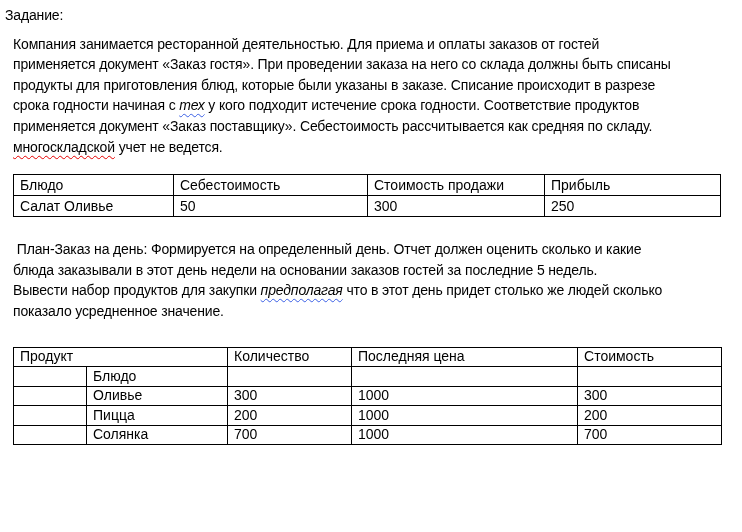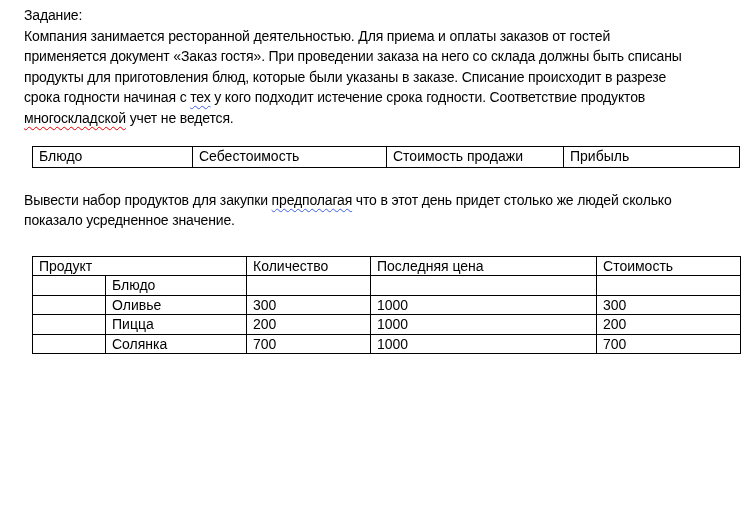--- a/index.html
+++ b/index.html
@@ -5,42 +5,43 @@
   * { box-sizing: border-box; }
   html, body { margin: 0; padding: 0; }
   body {
     width: 742px; height: 532px;
     background: var(--background, #ffffff);
     color: var(--text, #000000);
     font-family: "Liberation Sans", sans-serif;
     font-size: 14px;
     overflow: hidden;
   }
-  .doc { padding: 5px 8px 0 24px; }
+  .doc { padding: 5px 8px 0 5px; }
   .line {
     white-space: pre;
     line-height: 20.6px;
     letter-spacing: -0.15px;
   }
-  .para { margin: 0; }
+  .para { margin: 8px; }
   .p1 { margin-bottom: 9px; }
   .p3 { margin-top: 22px; }
   .sq-red {
     text-decoration: underline;
     text-decoration-style: wavy;
     text-decoration-color: var(--spelling_underline, #e60000);
     text-decoration-thickness: 1px;
     text-underline-offset: 3px;
   }
   .sq-blue {
     text-decoration: underline;
     text-decoration-style: wavy;
     text-decoration-color: var(--grammar_underline, #3a5fe5);
     text-decoration-thickness: 1px;
     text-underline-offset: 3px;
+    font-style: italic;
   }
   table {
     border-collapse: collapse;
     table-layout: fixed;
     margin-left: 8px;
   }
   td {
     border: 1px solid var(--table_border, #000000);
     padding: 0 2px 1px 6px;
     font-size: 14px;
@@ -58,42 +59,51 @@
 
 <div class="doc">
 
   <div class="line">Задание:</div>
 
   <div class="para p1">
     <div class="line">Компания занимается ресторанной деятельностью. Для приема и оплаты заказов от гостей</div>
     <div class="line">применяется документ «Заказ гостя». При проведении заказа на него со склада должны быть списаны</div>
     <div class="line">продукты для приготовления блюд, которые были указаны в заказе. Списание происходит в разрезе</div>
     <div class="line"><span>срока годности начиная с </span><span class="sq-blue">тех</span><span> у кого подходит истечение срока годности. Соответствие продуктов</span></div>
+    <div class="line">применяется документ «Заказ поставщику». Себестоимость рассчитывается как средняя по складу.</div>
     <div class="line"><span class="sq-red">многоскладской</span><span> учет не ведется.</span></div>
   </div>
 
 
   <table class="t1">
     <colgroup>
       <col style="width:160px">
         <col style="width:194px">
         <col style="width:177px">
         <col style="width:176px">
     </colgroup>
     <tbody>
       <tr>
         <td>Блюдо</td>
         <td>Себестоимость</td>
         <td>Стоимость продажи</td>
         <td>Прибыль</td>
       </tr>
+      <tr>
+        <td>Салат Оливье</td>
+        <td>50</td>
+        <td>300</td>
+        <td>250</td>
+      </tr>
     </tbody>
   </table>
 
   <div class="para p3">
+    <div class="line"> План-Заказ на день: Формируется на определенный день. Отчет должен оценить сколько и какие</div>
+    <div class="line">блюда заказывали в этот день недели на основании заказов гостей за последние 5 недель.</div>
     <div class="line"><span>Вывести набор продуктов для закупки </span><span class="sq-blue">предполагая</span><span> что в этот день придет столько же людей сколько</span></div>
     <div class="line">показало усредненное значение.</div>
   </div>
 
   <table class="t2">
     <colgroup>
       <col style="width:73px">
         <col style="width:141px">
         <col style="width:124px">
         <col style="width:226px">

